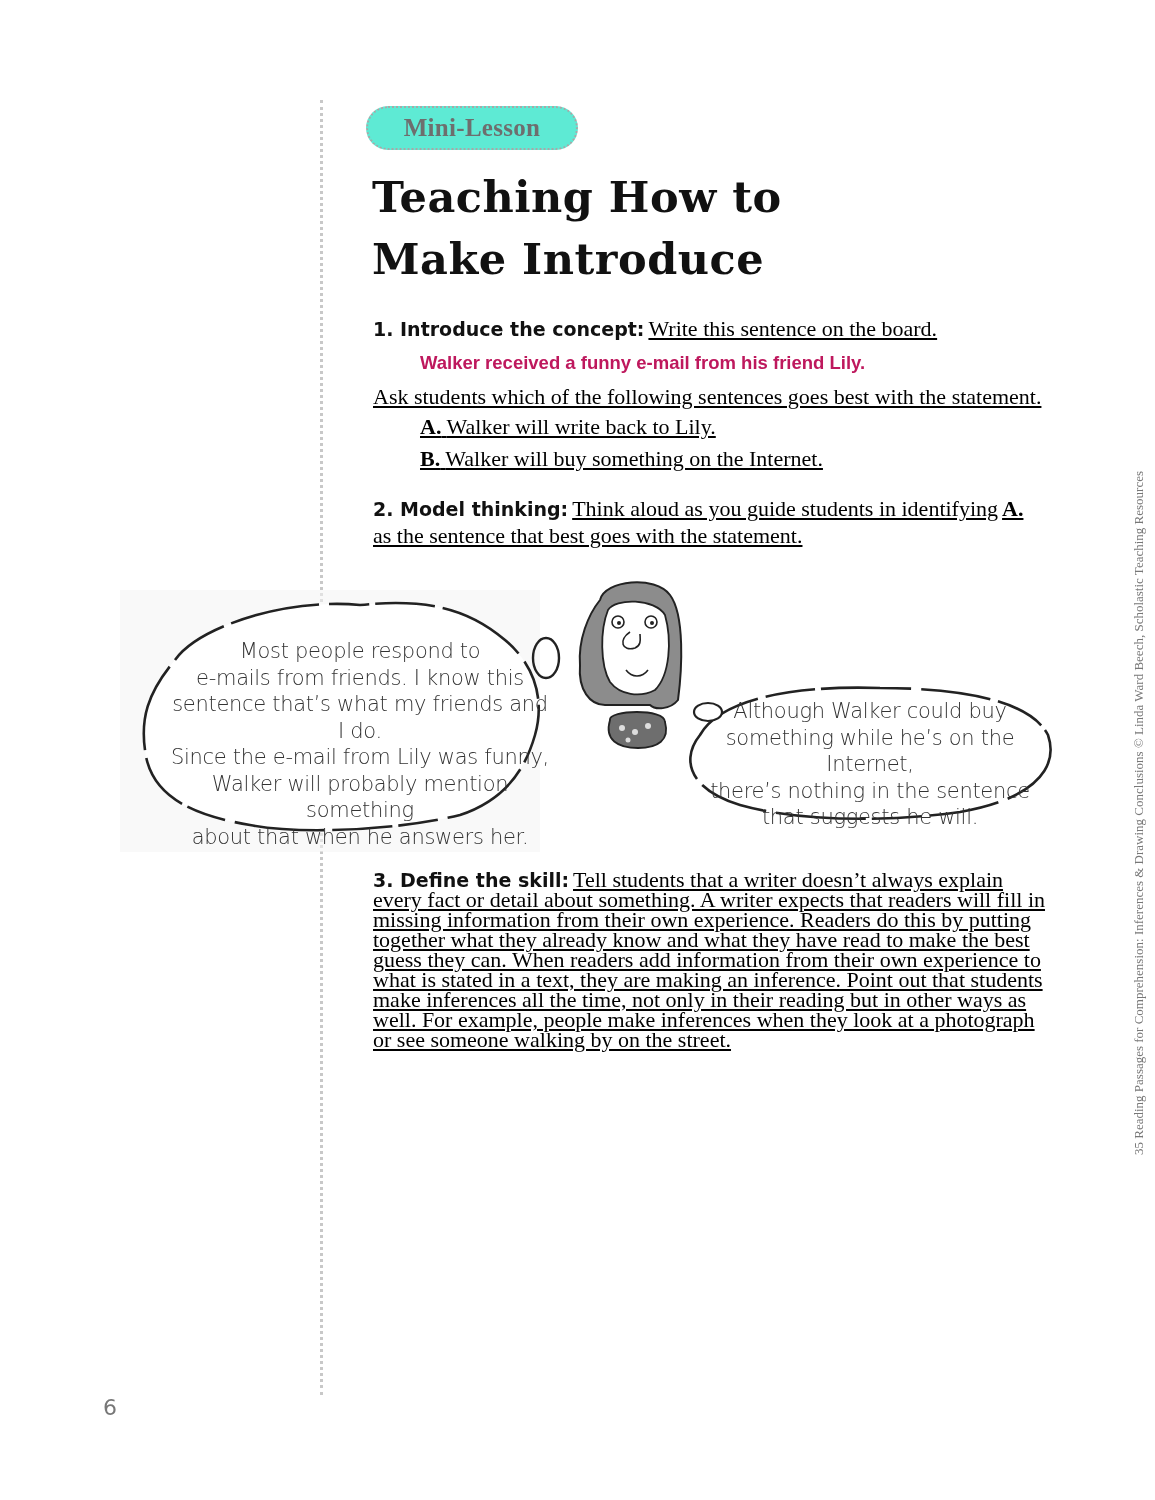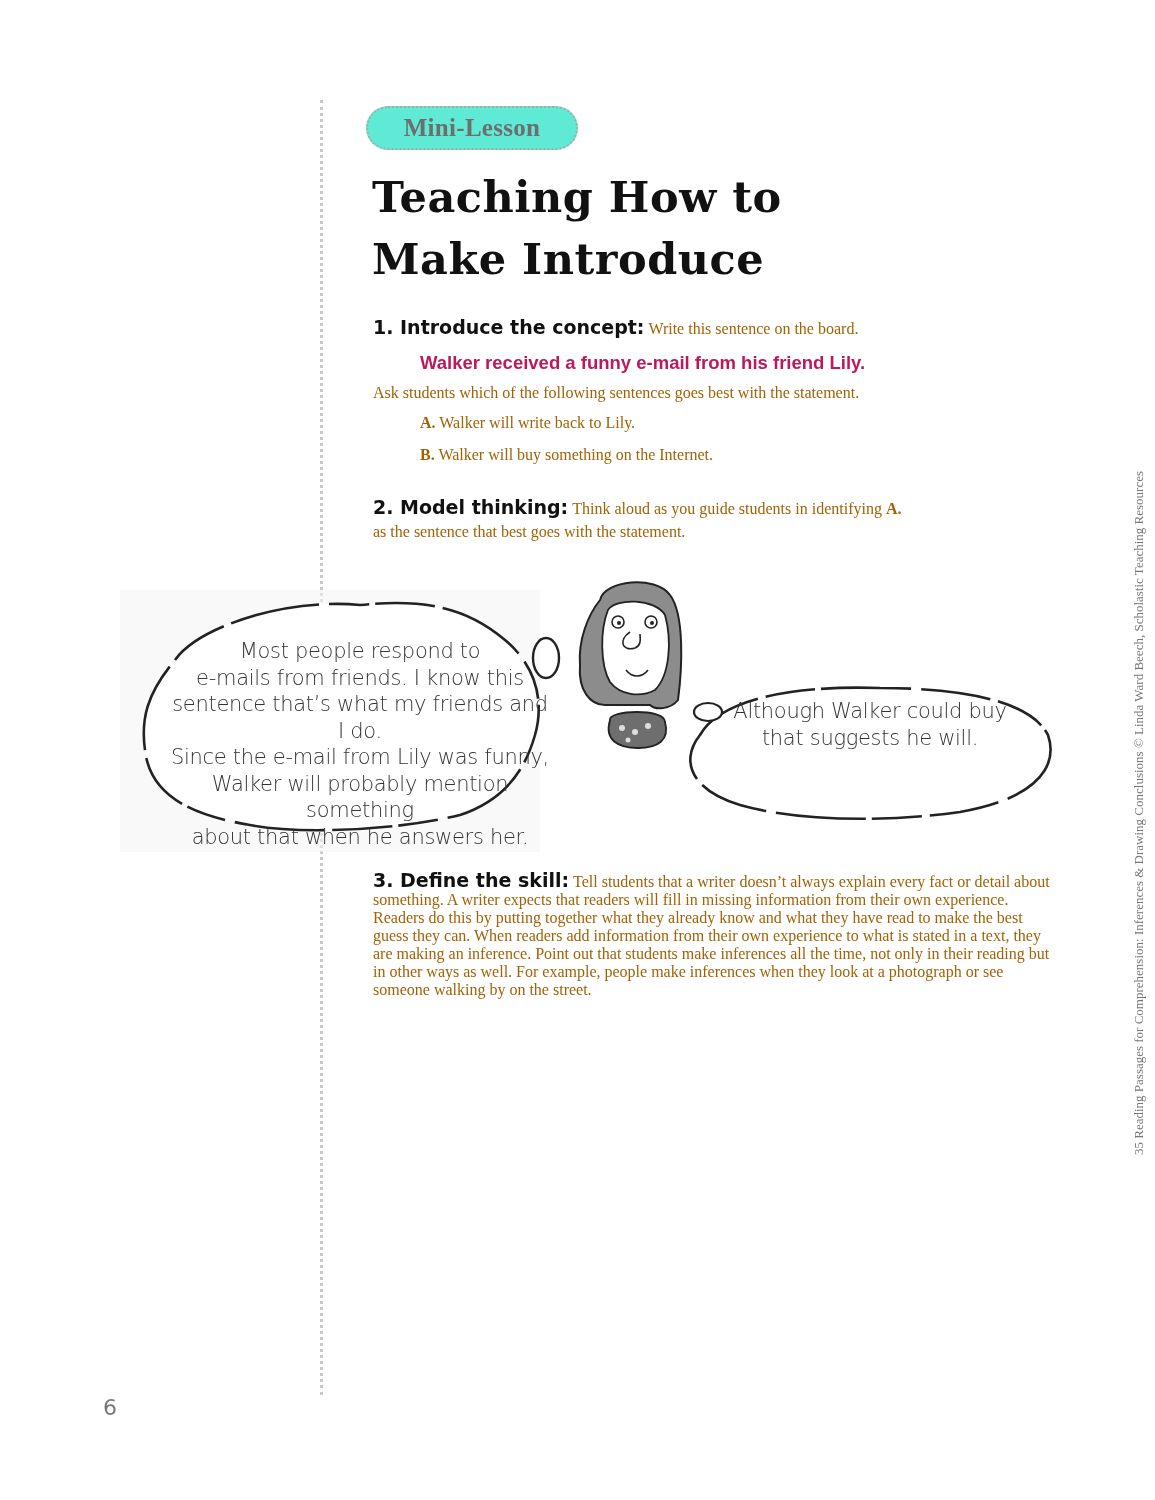--- a/index.html
+++ b/index.html
@@ -2,21 +2,21 @@
 <html><head>
 <meta charset="utf-8">
 <style>
   html, body { margin: 0; padding: 0; background: #ffffff; }
   body { width: 1155px; height: 1500px; position: relative; overflow: hidden; font-family: "Liberation Serif", serif; color: #1a1a1a; }
   .dotted-rule { position: absolute; left: 320px; top: 100px; width: 0; height: 1295px; border-left: 3px dotted #c8c8c8; }
   .badge { position: absolute; left: 366px; top: 106px; width: 212px; height: 44px; background: #5eead4; border-radius: 22px; border: 2px dotted #a8a8a8; box-sizing: border-box; display: flex; align-items: center; justify-content: center; }
   .badge span { font-family: "Liberation Serif", serif; font-weight: bold; font-size: 25px; color: #6e6e6e; letter-spacing: 0.3px; }
   .title { position: absolute; left: 372px; top: 166px; margin: 0; font-family: "DejaVu Serif", serif; font-weight: bold; font-size: 43px; line-height: 62px; color: #111; letter-spacing: 0.5px; }
   .step-head { font-family: "DejaVu Sans", sans-serif; font-weight: bold; font-size: 19px; color: #111; }
-  .body-text { font-family: "Liberation Serif", serif; font-size: 16px; color: #a16207; }
+  .body-text { font-family: "Liberation Serif", serif; font-size: 22px; color: #000000; text-decoration: underline; }
   .line { position: absolute; left: 373px; white-space: nowrap; }
   .indent { left: 420px; }
   .sans-bold { font-family: "Liberation Sans", sans-serif; font-weight: bold; font-size: 18.5px; color: #be185d; }
   .bold { font-weight: bold; }
   .para3 { position: absolute; left: 373px; top: 871px; width: 680px; line-height: 18px; }
   .bubble-text { position: absolute; font-family: "DejaVu Sans", sans-serif; font-size: 21px; font-weight: 300; color: #333; text-align: center; line-height: 26.5px; letter-spacing: -0.3px; }
   .sidebar { position: absolute; left: 1131px; top: 1155px; transform-origin: 0 0; transform: rotate(-90deg); white-space: nowrap; font-family: "Liberation Serif", serif; font-size: 13px; color: #777; }
   .page-num { position: absolute; left: 103px; top: 1395px; font-family: "DejaVu Sans", sans-serif; font-size: 22px; color: #777; }
   svg { position: absolute; overflow: visible; }
 </style>
@@ -87,20 +87,22 @@
     <circle cx="88" cy="156" r="3" fill="#ddd"></circle>
     <circle cx="68" cy="170" r="2.5" fill="#ddd"></circle>
   </svg>
 
   <svg style="left:0;top:0;" width="1155" height="1500">
     <path d="M 700 735 C 720 700, 790 685, 880 688 C 960 688, 1030 700, 1048 735 C 1060 770, 1030 800, 960 812 C 890 822, 800 822, 740 805 C 690 790, 680 760, 700 735 Z" fill="#ffffff" stroke="#222" stroke-width="2.6" stroke-dasharray="70 8 50 6 90 10"></path>
     <ellipse cx="708" cy="712" rx="14" ry="9" fill="#fff" stroke="#222" stroke-width="2.2"></ellipse>
   </svg>
   <div class="bubble-text" style="left:700px;top:698px;width:340px;">
     <div>Although Walker could buy</div>
+    <div>something while he’s on the Internet,</div>
+    <div>there’s nothing in the sentence</div>
     <div>that suggests he will.</div>
   </div>
 
   <div class="para3">
     <span class="step-head">3. Define the skill:</span>
     <span class="body-text">Tell students that a writer doesn’t always explain every fact or detail about something. A writer expects that readers will fill in missing information from their own experience. Readers do this by putting together what they already know and what they have read to make the best guess they can. When readers add information from their own experience to what is stated in a text, they are making an inference. Point out that students make inferences all the time, not only in their reading but in other ways as well. For example, people make inferences when they look at a photograph or see someone walking by on the street.</span>
   </div>
 
   <div class="sidebar">35 Reading Passages for Comprehension: Inferences &amp; Drawing Conclusions © Linda Ward Beech, Scholastic Teaching Resources</div>
 

